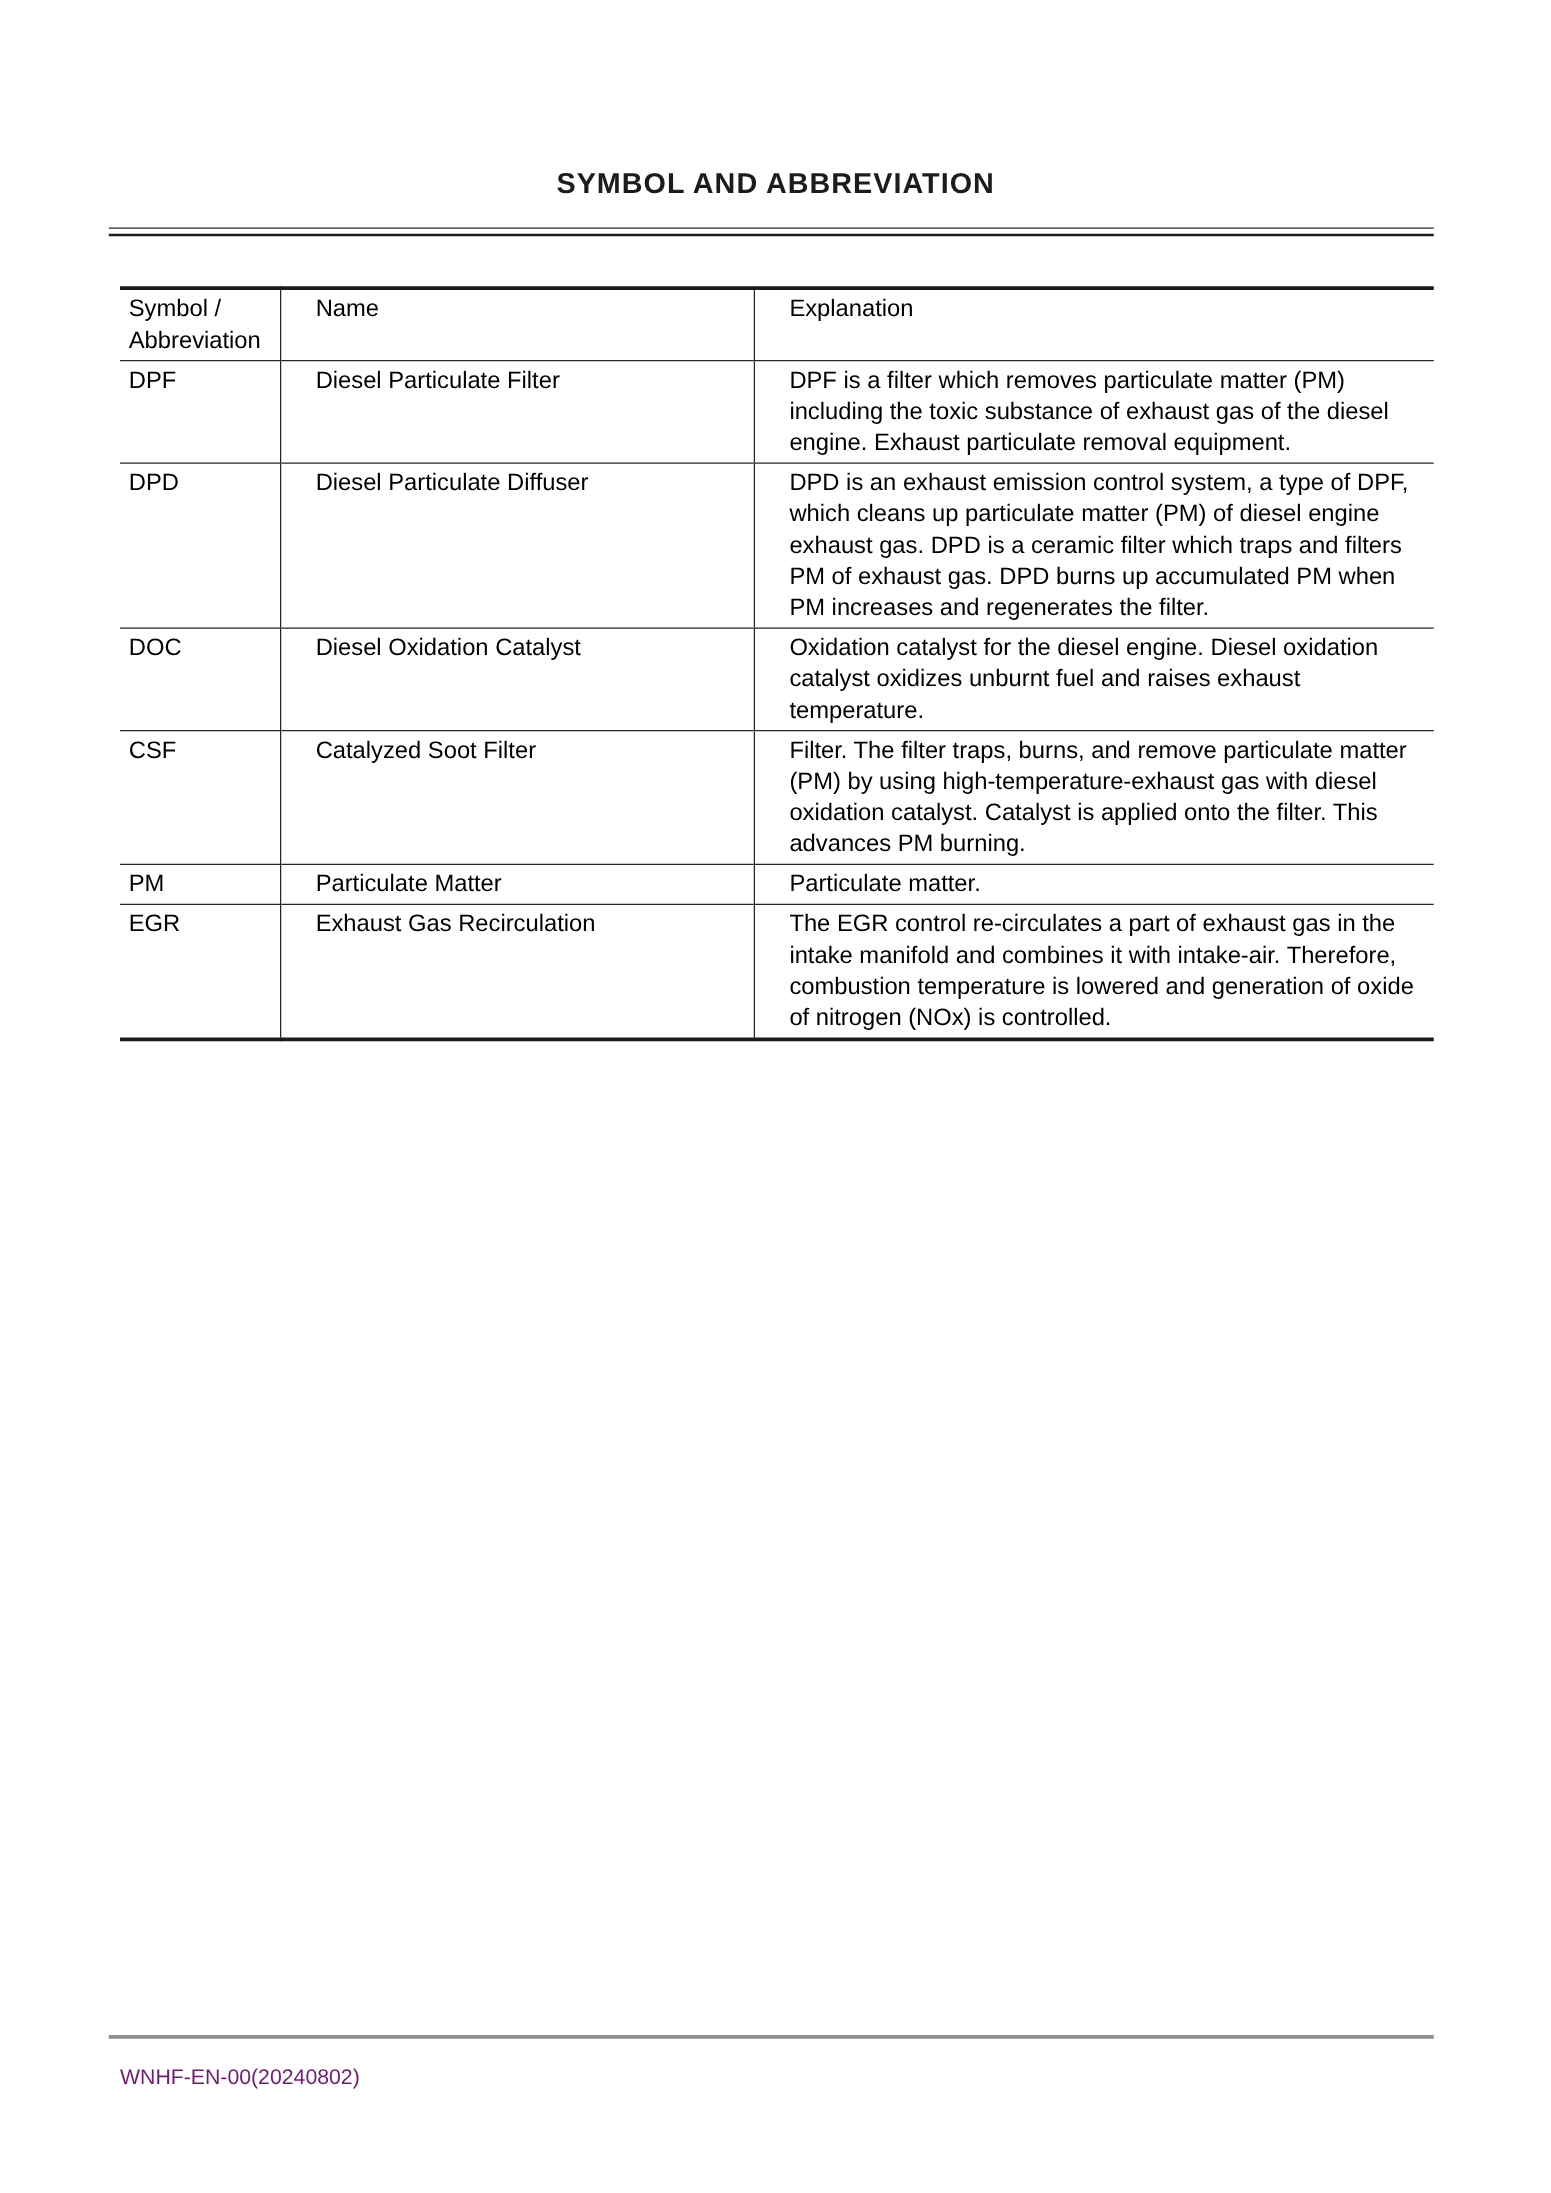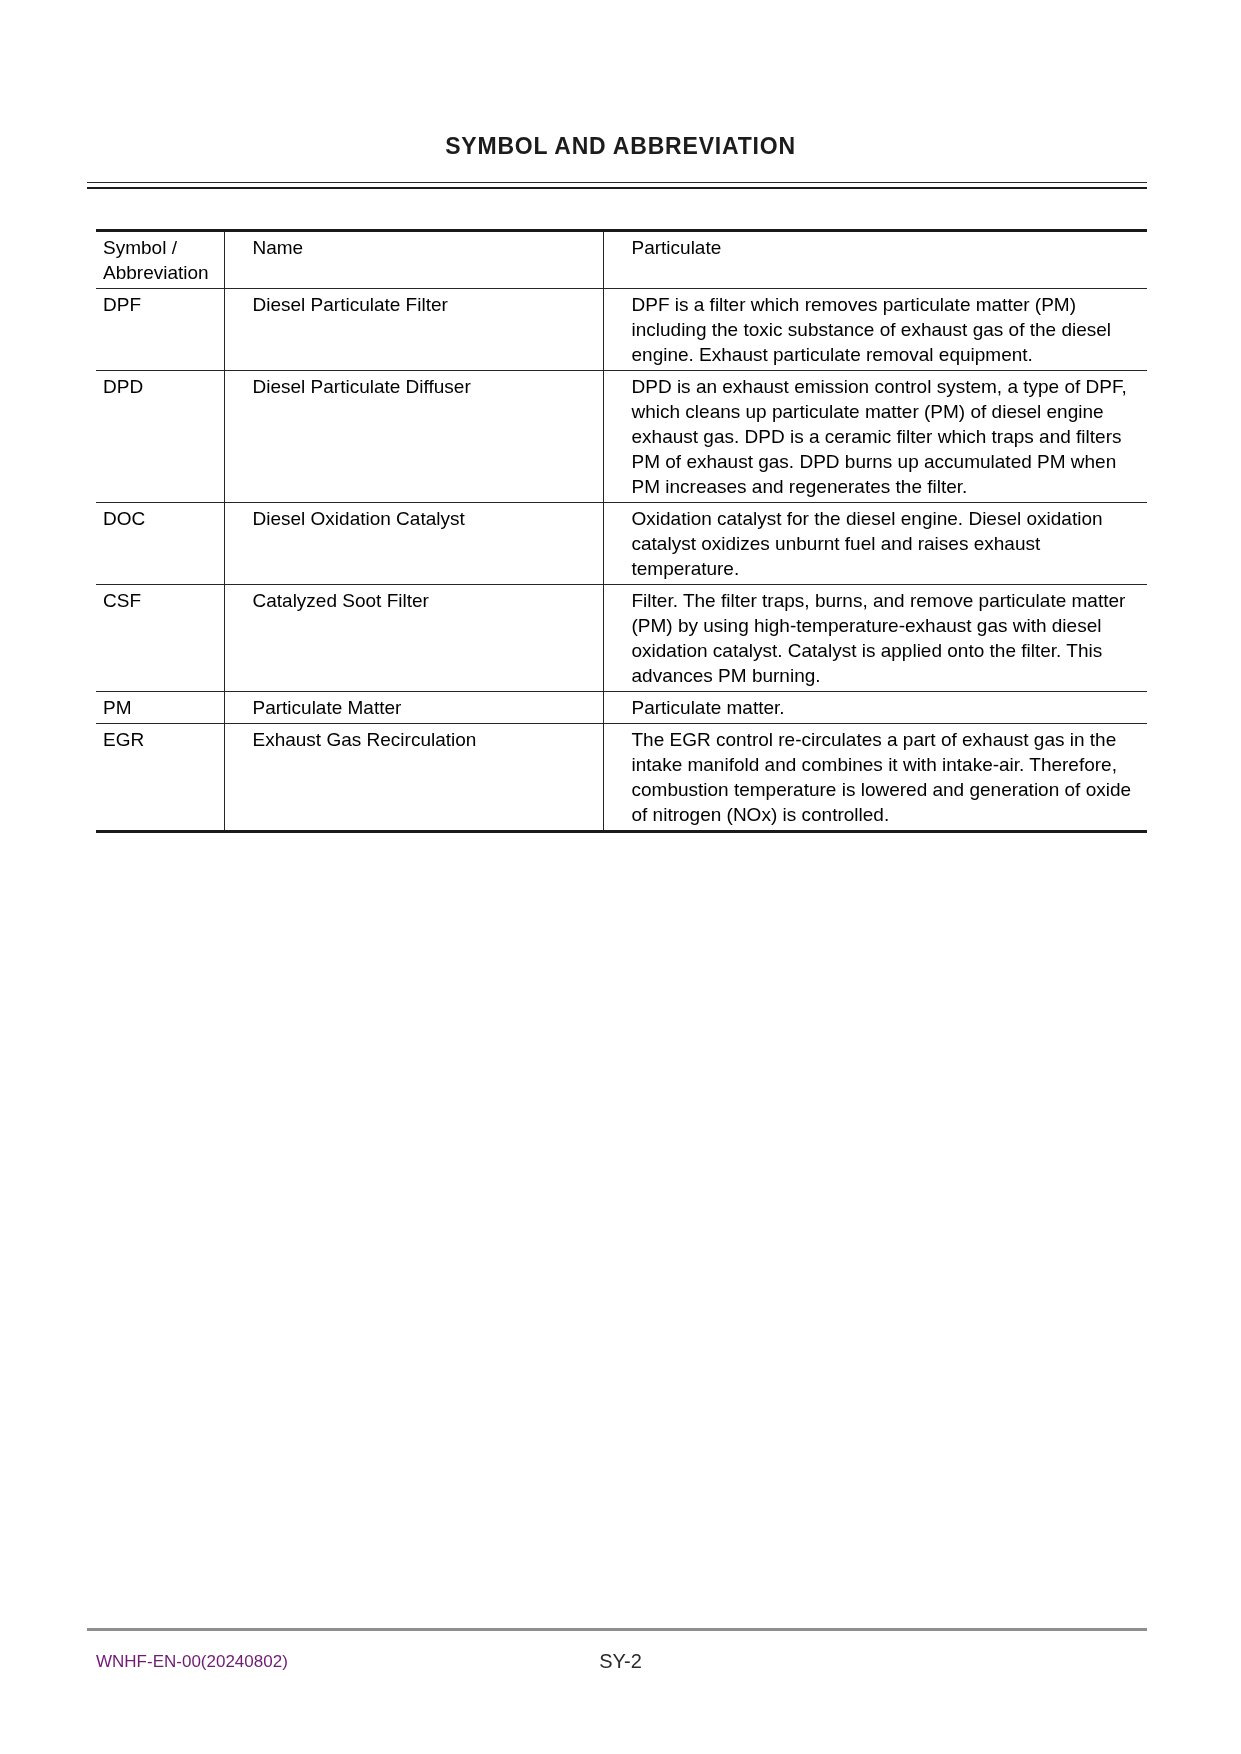--- a/index.html
+++ b/index.html
@@ -106,21 +106,21 @@
   <table class="abbr-table">
     <colgroup>
       <col class="c1">
         <col class="c2">
         <col class="c3">
     </colgroup>
     <tbody>
         <tr style="height:54px;">
       <th>Symbol / Abbreviation</th>
       <th class="vline">Name</th>
-      <th class="vline">Particulate</th>
+      <th class="vline">Explanation</th>
     </tr>
     <tr style="height:79px;">
       <td>DPF</td>
       <td class="vline">Diesel Particulate Filter</td>
       <td class="vline">DPF is a filter which removes particulate matter (PM) including the toxic substance of exhaust gas of the diesel engine. Exhaust particulate removal equipment.</td>
     </tr>
     <tr style="height:128px;">
       <td>DPD</td>
       <td class="vline">Diesel Particulate Diffuser</td>
       <td class="vline">DPD is an exhaust emission control system, a type of DPF, which cleans up particulate matter (PM) of diesel engine exhaust gas. DPD is a ceramic filter which traps and filters PM of exhaust gas. DPD burns up accumulated PM when PM increases and regenerates the filter.</td>
@@ -145,15 +145,14 @@
       <td class="vline">Exhaust Gas Recirculation</td>
       <td class="vline">The EGR control re-circulates a part of exhaust gas in the intake manifold and combines it with intake-air. Therefore, combustion temperature is lowered and generation of oxide of nitrogen (NOx) is controlled.</td>
     </tr>
   </tbody>
     </table>
 
   <div class="footer-rule"></div>
 
   <div class="footer-left">WNHF-EN-00(20240802)</div>
 
-  <div class="footer-page">SY-2</div>
 
 </div>
 
 </body></html>

